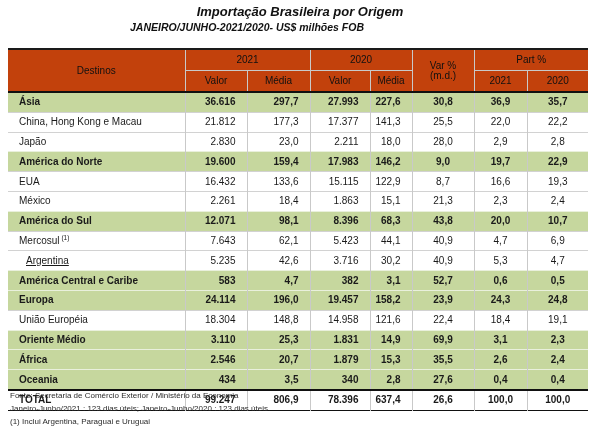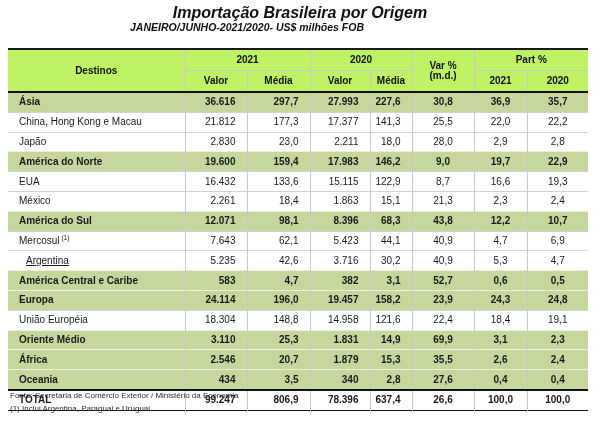--- a/index.html
+++ b/index.html
@@ -6,21 +6,21 @@
   body {
     width: 600px; height: 426px;
     background: #ffffff;
     font-family: "Liberation Sans", sans-serif;
     color: #1a1a1a;
     position: relative;
     overflow: hidden;
   }
   .title {
     position: absolute; top: 4px; left: 0; width: 600px;
-    text-align: center; font-size: 16px; font-weight: bold; font-style: italic;
+    text-align: center; font-size: 13px; font-weight: bold; font-style: italic;
     color: #111;
   }
   .subtitle {
     position: absolute; top: 21px; left: 0; width: 494px;
     text-align: center; font-size: 10.5px; font-weight: bold; font-style: italic;
     color: #111;
   }
   table.main {
     position: absolute; left: 8px; top: 48px;
     width: 580px;
@@ -41,22 +41,22 @@
     border-right: 1px solid #c9c9c9;
     padding: 0;
     font-size: 10px;
     line-height: 1;
     overflow: hidden;
     white-space: nowrap;
   }
   th:first-child, td:first-child { border-left: none; }
   th:last-child, td:last-child { border-right: none; }
   thead th {
-    font-weight: bold; text-align: center; vertical-align: middle;
-    height: 20px; background: #bef264; color: #111;
+    font-weight: normal; text-align: center; vertical-align: middle;
+    height: 20px; background: #c2410c; color: #111;
   }
   thead tr.sub th { border-top: 1px solid #c9c9c9; }
   thead { border-bottom: 2.5px solid #111; }
   tbody td { height: 18.8px; vertical-align: middle; }
   tbody tr { border-top: 1px solid #d2d2d2; }
   tbody tr:first-child { border-top: none; }
   td.name { text-align: left; padding-left: 11px; }
   td.num  { text-align: right; padding-right: 11px; }
   td.ctr  { text-align: center; }
   tr.region td { background: var(--region-bg, #c6d79e); font-weight: bold; }
@@ -181,21 +181,21 @@
         <td class="ctr">2,3</td>
         <td class="ctr">2,4</td>
       </tr>
       <tr class="region">
         <td class="name">América do Sul</td>
         <td class="num">12.071</td>
         <td class="num">98,1</td>
         <td class="num">8.396</td>
         <td class="num">68,3</td>
         <td class="ctr">43,8</td>
-        <td class="ctr">12,2</td>
+        <td class="ctr">20,0</td>
         <td class="ctr">10,7</td>
       </tr>
       <tr class="sub">
         <td class="name">Mercosul<sup class="fnref"> (1)</sup></td>
         <td class="num">7.643</td>
         <td class="num">62,1</td>
         <td class="num">5.423</td>
         <td class="num">44,1</td>
         <td class="ctr">40,9</td>
         <td class="ctr">4,7</td>
@@ -279,16 +279,17 @@
         <td class="num">637,4</td>
         <td class="ctr">26,6</td>
         <td class="ctr">100,0</td>
         <td class="ctr">100,0</td>
       </tr>
     </tbody>
 </table>
 
 <div class="footnotes">
   <div>Fonte: Secretaria de Comércio Exterior / Ministério da Economia</div>
+  <div>Janeiro-Junho/2021 : 123 dias úteis; Janeiro-Junho/2020 : 123 dias úteis.</div>
   <div>(1) Inclui Argentina, Paraguai e Uruguai</div>
 </div>
 
 <div class="watermark">头条 @搜航网</div>
 
 </body></html>

